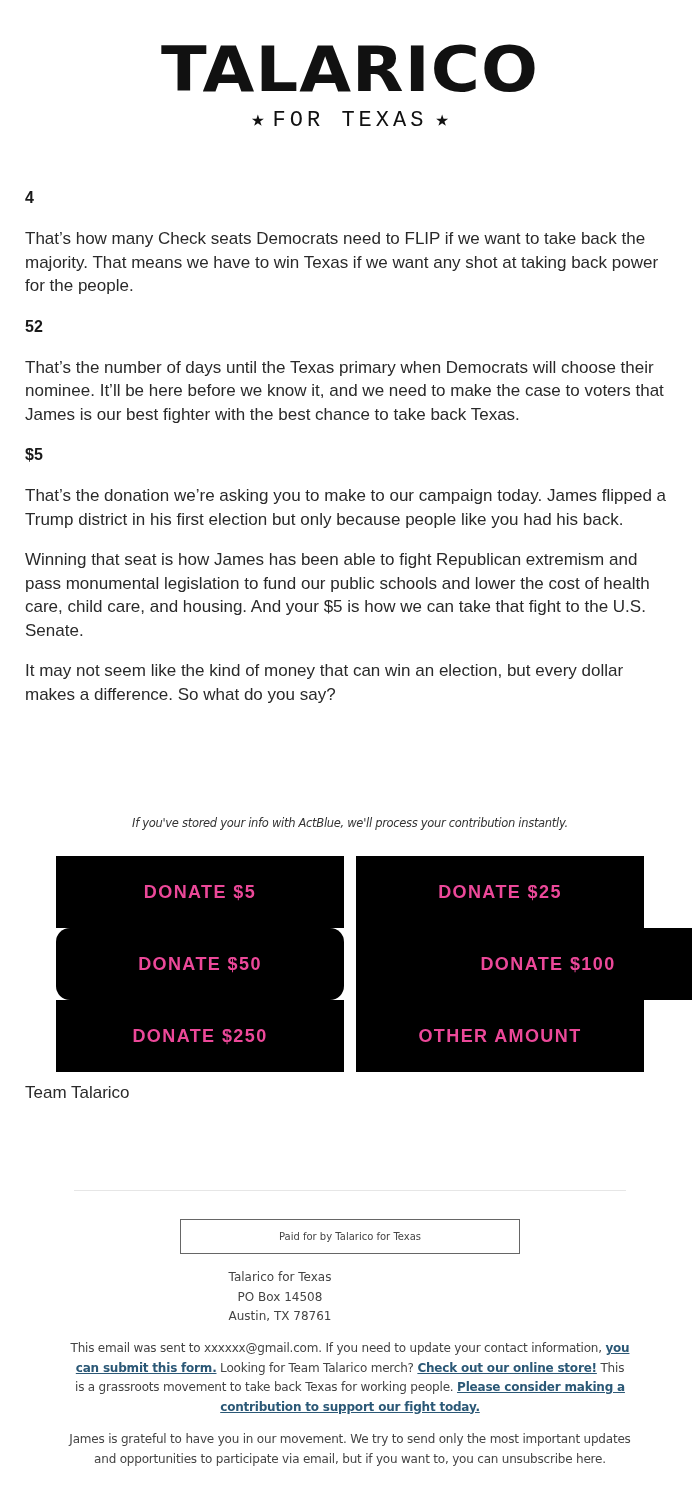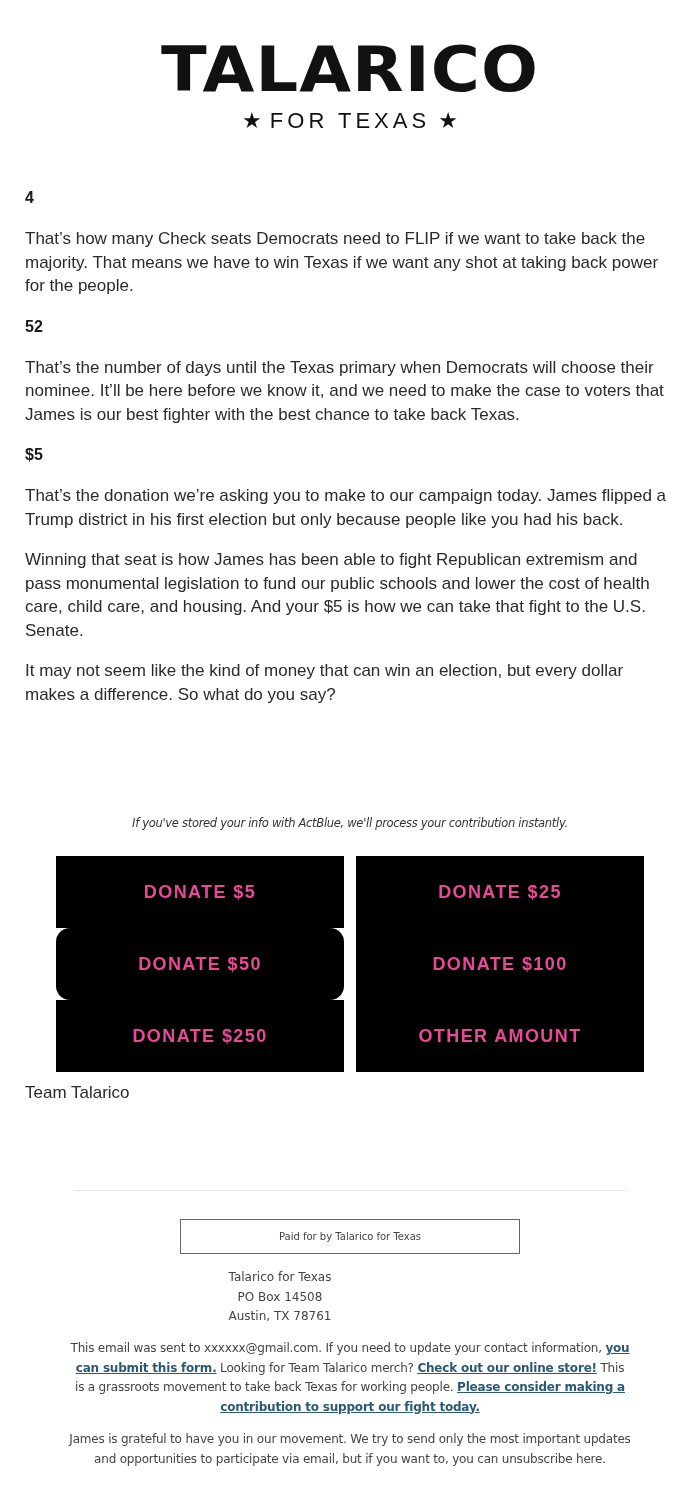--- a/index.html
+++ b/index.html
@@ -1,19 +1,19 @@
 <!DOCTYPE html>
 <html><head>
 <meta charset="utf-8">
 <style>
   html, body { margin:0; padding:0; background:#ffffff; }
   body { width:700px; height:1490px; position:relative; overflow:hidden; font-family:"Liberation Sans", sans-serif; color:#222222; }
   .logo { position:absolute; top:38px; left:0; width:700px; text-align:center; }
   .logo-main { font-family:"DejaVu Sans", sans-serif; font-weight:bold; font-size:62px; letter-spacing:1px; line-height:64px; color:#111; transform:scaleX(1.08); display:inline-block; }
-  .logo-sub { margin-top:6px; font-family:Liberation Sans, sans-serif; font-size:22px; letter-spacing:4px; color:#111; line-height:26px; }
+  .logo-sub { margin-top:6px; font-family:Liberation Mono, monospace; font-size:22px; letter-spacing:4px; color:#111; line-height:26px; }
   .logo-sub .star { font-size:22px; letter-spacing:0; margin:0 8px; }
   .content { position:absolute; left:25px; top:186px; width:650px; }
   .num { font-weight:bold; font-size:16px; line-height:24px; margin:0; color:#1a1a1a; }
   p.body { font-size:17px; line-height:23.5px; margin:0; color:#2a2a2a; }
   .gap-a { height:17px; }
   .gap-b { height:17px; }
   a.cta { display:block; font-weight:bold; font-size:17px; line-height:24px; color:#2b5876; text-decoration:underline; }
   .actblue { position:absolute; top:816px; left:0; width:700px; text-align:center; font-style:italic; font-size:11.5px; color:#333; font-family:"DejaVu Sans", sans-serif; letter-spacing:-0.3px; }
   .btn { position:absolute; width:288px; height:72px; background:#000; color:#ec4899; font-weight:bold; font-size:18px; letter-spacing:1.4px; display:flex; align-items:center; justify-content:center; text-decoration:none; font-family:"Liberation Sans", sans-serif; }
   .sign { position:absolute; top:1083px; left:25px; font-size:17px; color:#2a2a2a; }
@@ -51,21 +51,21 @@
   <div class="gap-b"></div>
   <p class="body">It may not seem like the kind of money that can win an election, but every dollar makes a difference. So what do you say?</p>
   <div class="gap-b"></div>
 </div>
 
 <div class="actblue">If you've stored your info with ActBlue, we'll process your contribution instantly.</div>
 
 <a class="btn" href="#" style="left:56px; top:856px;">DONATE $5</a>
 <a class="btn" href="#" style="left:356px; top:856px;">DONATE $25</a>
 <a class="btn" href="#" style="left:56px; top:928px;border-radius:14px;">DONATE $50</a>
-<a class="btn" href="#" style="left:356px; top:928px;">DONATE $100</a>
+<a class="btn" href="#" style="left:356px; top:928px;padding-left:48px;">DONATE $100</a>
 <a class="btn" href="#" style="left:56px; top:1000px;">DONATE $250</a>
 <a class="btn" href="#" style="left:356px; top:1000px;">OTHER AMOUNT</a>
 
 <div class="sign">Team Talarico</div>
 
 <div class="divider"></div>
 
 <div class="paid">Paid for by Talarico for Texas</div>
 
 <div class="addr">

